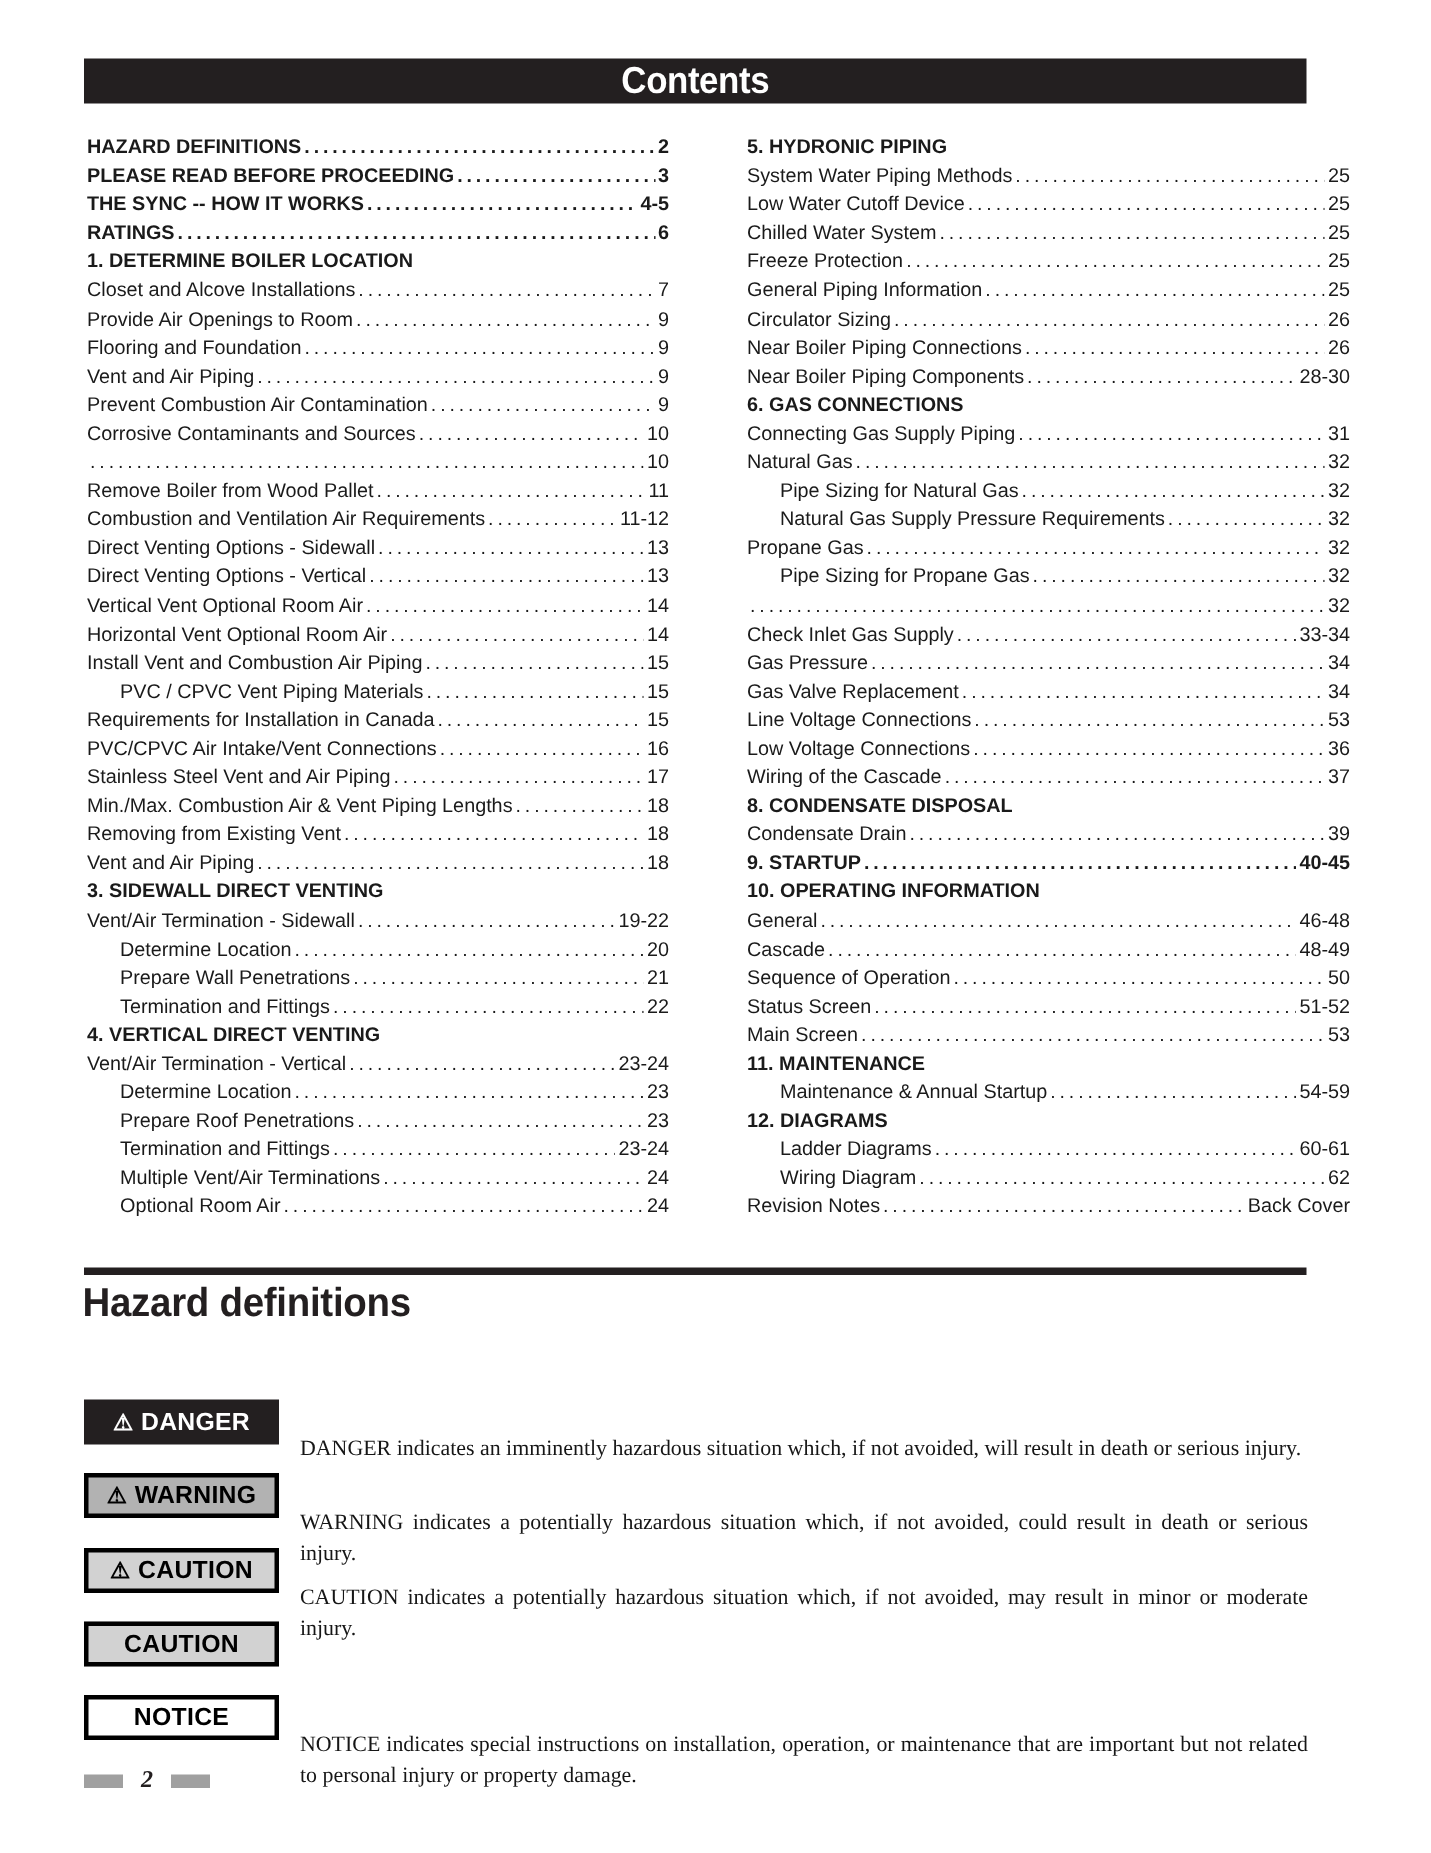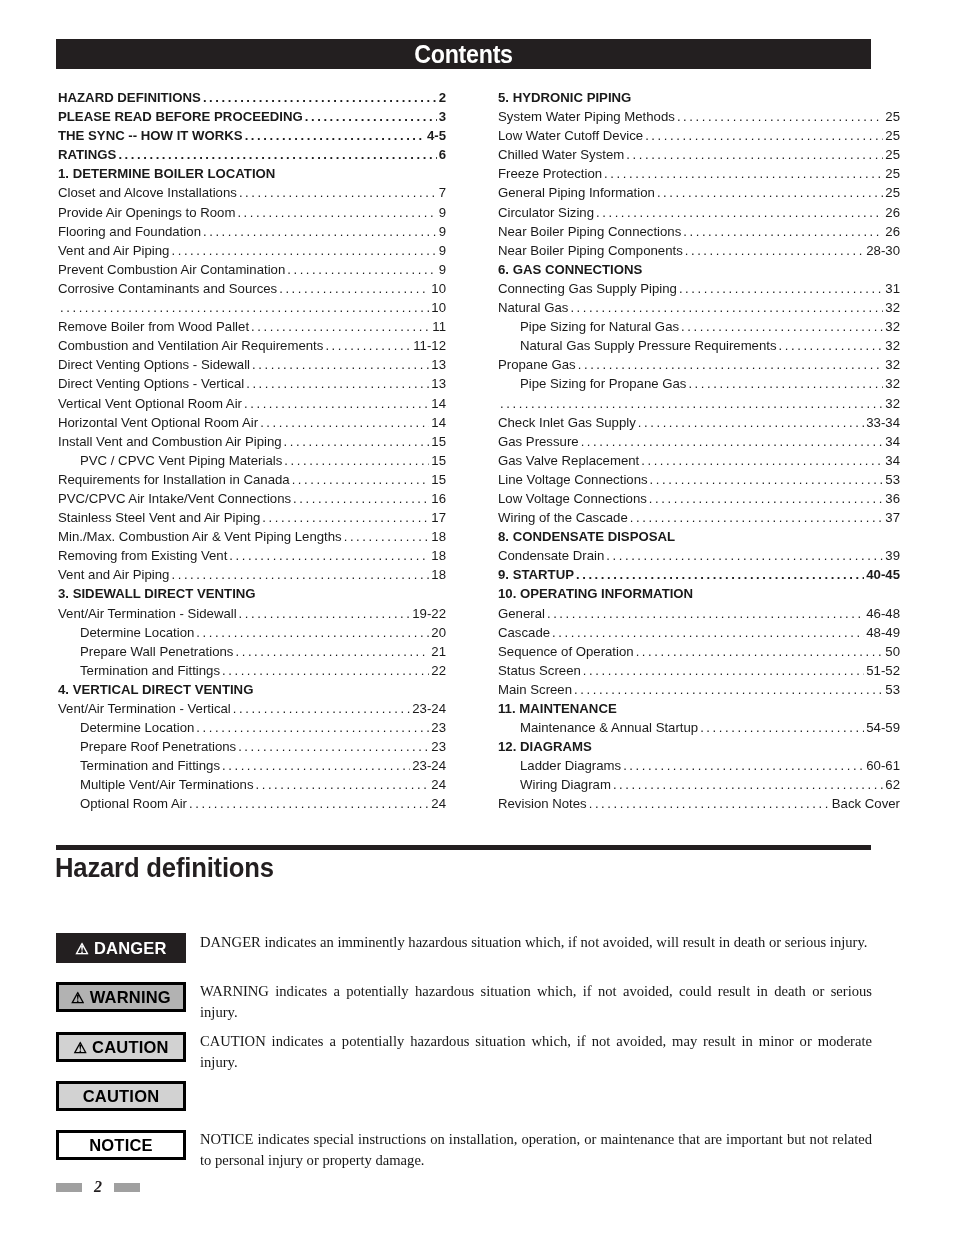--- a/index.html
+++ b/index.html
@@ -184,21 +184,21 @@
   }
   .hz-text {
     flex: 1 1 auto;
     padding-left: 14px;
     font-family: "Liberation Serif", serif;
     font-size: 14.6px;
     line-height: 20.5px;
     color: #161616;
     text-align: justify;
   }
-  .hz-text.jz { text-align: justify; }
+  .hz-text.jz { text-align: justify; margin-top: 24px; }
 
   
   .footer {
     position: absolute;
     left: 56px;
     top: 1178px;
     display: flex;
     align-items: center;
   }
   .footer .blk {

